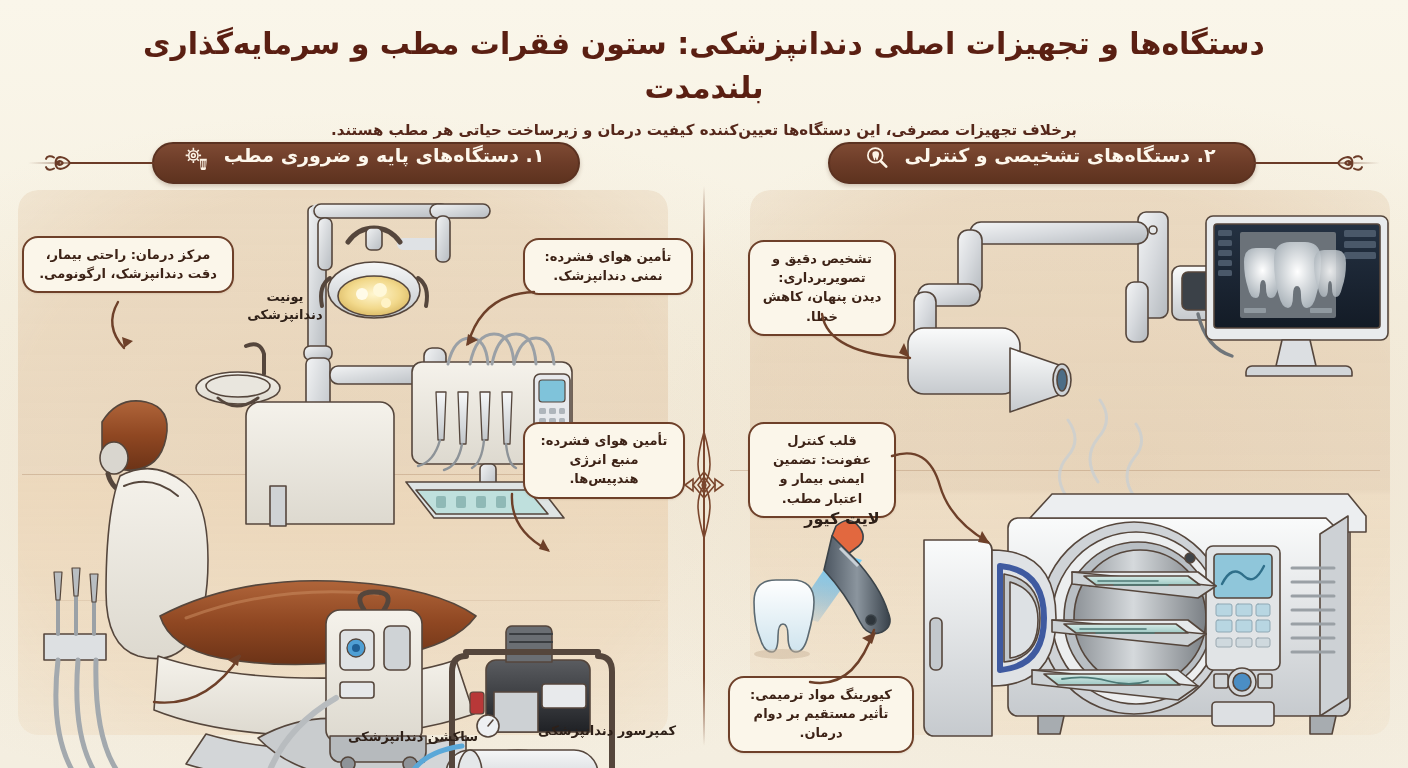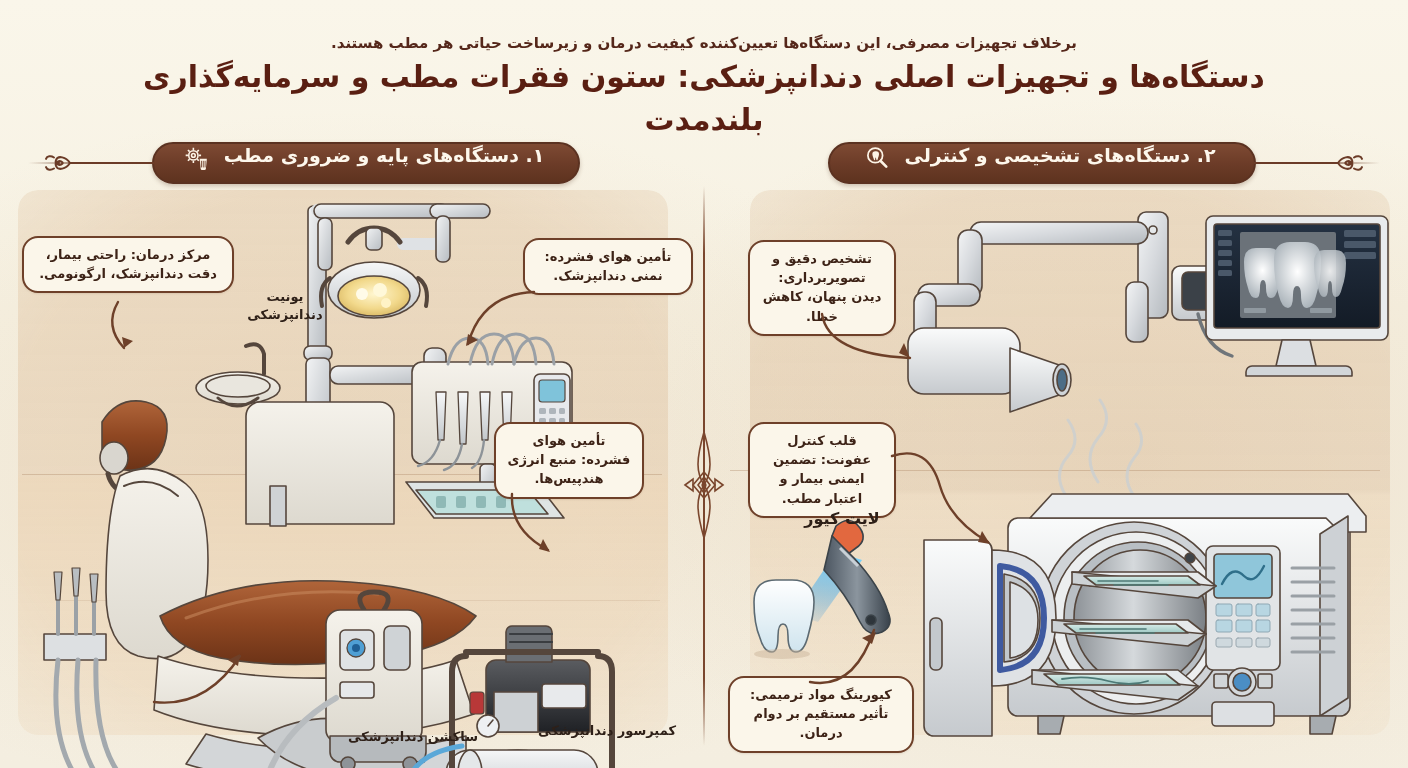--- a/index.html
+++ b/index.html
@@ -140,22 +140,22 @@
 
 <div id="page">
 
   <div class="wash wash-left"></div>
   <div class="wash wash-right"></div>
   <div class="floor-line" style="left:22px;  top:474px; width:640px;"></div>
   <div class="floor-line" style="left:730px; top:470px; width:650px;"></div>
   <div class="floor-line" style="left:60px; top:600px; width:600px; opacity:.45;"></div>
 
   <div id="header">
+    <div id="title">دستگاه‌ها و تجهیزات اصلی دندانپزشکی: ستون فقرات مطب و سرمایه‌گذاری بلندمدت</div>
     <div id="subtitle">برخلاف تجهیزات مصرفی، این دستگاه‌ها تعیین‌کننده کیفیت درمان و زیرساخت حیاتی هر مطب هستند.</div>
-    <div id="title">دستگاه‌ها و تجهیزات اصلی دندانپزشکی: ستون فقرات مطب و سرمایه‌گذاری بلندمدت</div>
   </div>
 
   <div class="hairline" id="hairline-left"></div>
   <div class="hairline" id="hairline-right"></div>
 
   <div class="banner" id="banner-1">
     <span class="banner-text">۱. دستگاه‌های پایه و ضروری مطب</span>
     <span class="banner-icon">
       <svg viewBox="0 0 32 32" width="28" height="28">
         <g fill="none" stroke="#fdf4e6" stroke-width="1.8">
@@ -448,21 +448,21 @@
     <path d="M22 2 q-14 24 6 46" fill="none" stroke="#6e4029" stroke-width="2.4" stroke-linecap="round"></path>
     <path d="M28 48 l-2 -11 l11 4Z" fill="#6e4029"></path>
   </svg>
 
   <div class="bubble" style="left:523px; top:238px; width:170px;">تأمین هوای فشرده: نمنی دندانپزشک.</div>
   <svg class="arrow" style="left:430px; top:286px;" width="110" height="80" viewBox="0 0 110 80">
     <path d="M104 6 q-52 2 -66 52" fill="none" stroke="#6e4029" stroke-width="2.4" stroke-linecap="round"></path>
     <path d="M36 60 l2 -12 l10 6Z" fill="#6e4029"></path>
   </svg>
 
-  <div class="bubble" style="left:494px; top:422px; width:150px;text-align:center;">تأمین هوای فشرده: منبع انرژی هندپیس‌ها.</div>
+  <div class="bubble" style="left:523px; top:422px; width:162px;text-align:center;">تأمین هوای فشرده: منبع انرژی هندپیس‌ها.</div>
   <svg class="arrow" style="left:504px; top:490px;" width="90" height="80" viewBox="0 0 90 80">
     <path d="M8 4 q-2 36 36 56" fill="none" stroke="#6e4029" stroke-width="2.4" stroke-linecap="round"></path>
     <path d="M46 62 l-11 -3 l4 -10Z" fill="#6e4029"></path>
   </svg>
 
   <svg class="arrow" style="left:150px; top:640px;" width="110" height="70" viewBox="0 0 110 70">
     <path d="M4 62 q52 6 86 -46" fill="none" stroke="#6e4029" stroke-width="2.4" stroke-linecap="round"></path>
     <path d="M90 14 l-2 12 l-10 -6Z" fill="#6e4029"></path>
   </svg>
 

